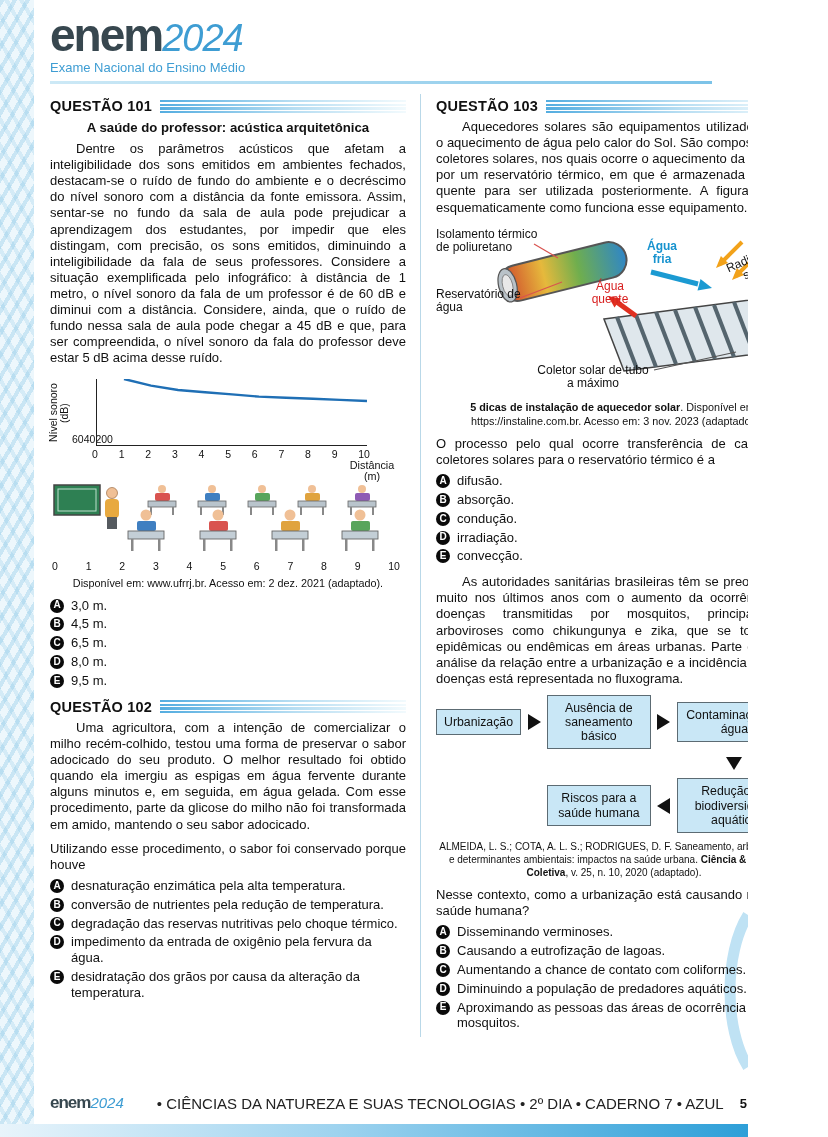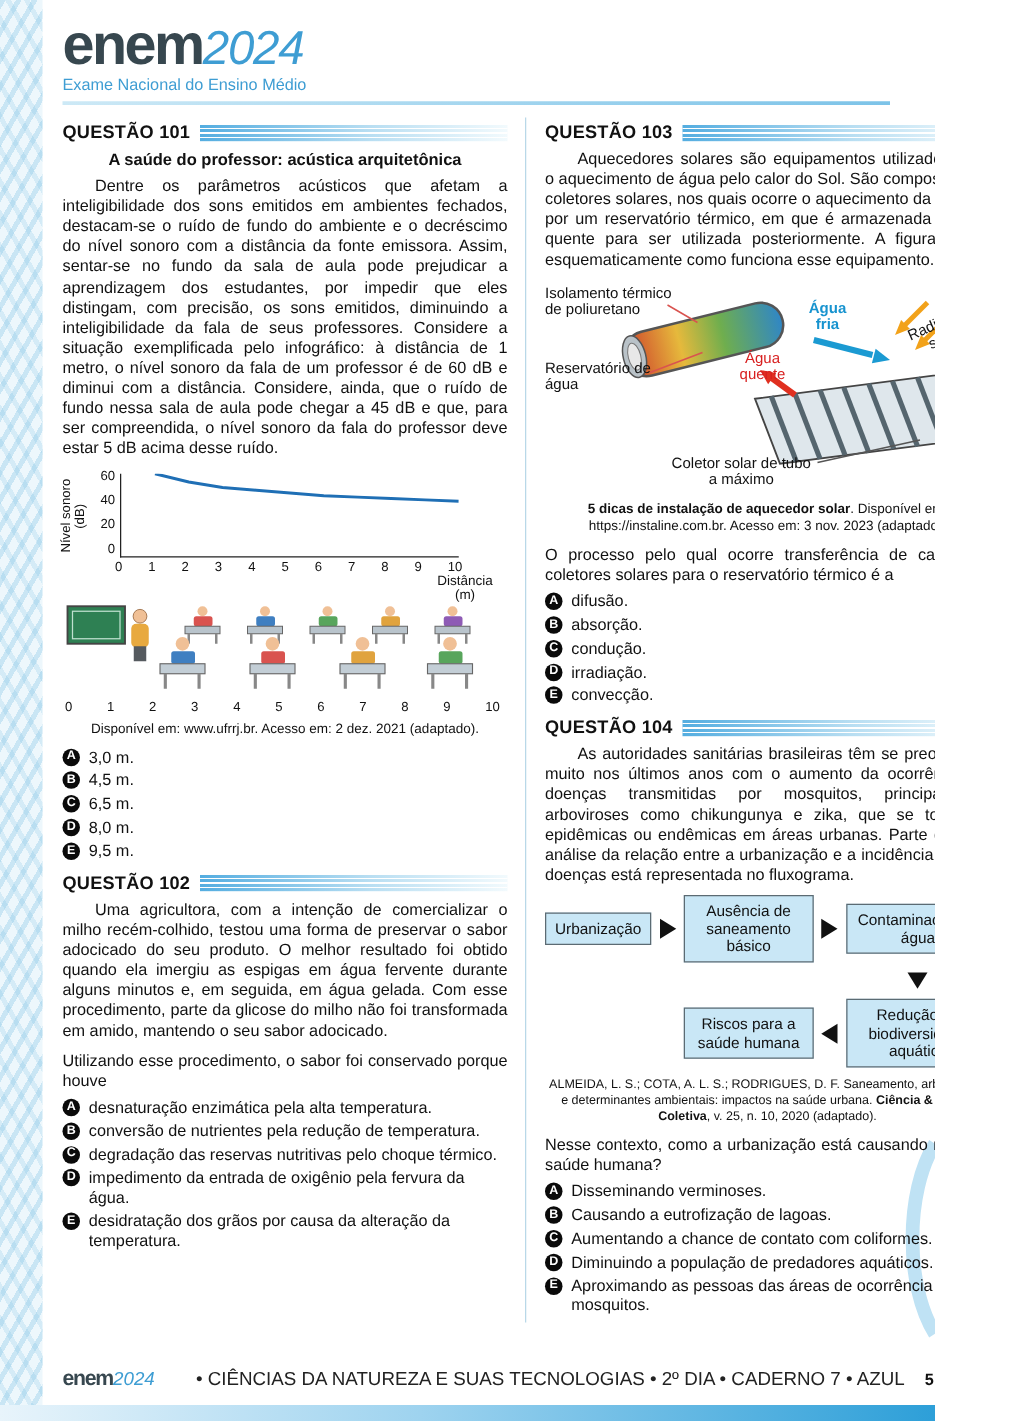--- a/index.html
+++ b/index.html
@@ -43,21 +43,21 @@
   .dot{width:14px;height:14px;border-radius:50%;background:#0a0a0a;color:#fff;font-size:10px;font-weight:bold;
        display:flex;align-items:center;justify-content:center;flex:0 0 14px;margin-top:1px;}
   .fig-caption{font-size:10.8px;text-align:center;margin:4px 6px 8px;line-height:1.3;}
   .cite{font-size:10px;text-align:center;line-height:1.3;margin:7px 0 6px;}
 
   
   .fig101{margin:4px 0 2px;width:352px;}
   .chartwrap{position:relative;height:104px;}
   .ylabel{position:absolute;left:-2px;top:2px;height:72px;width:30px;writing-mode:vertical-rl;transform:rotate(180deg);
           font-size:10.5px;text-align:center;line-height:1.05;}
-  .yticks{position:absolute;left:22px;top:0;height:70px;width:20px;display:flex;flex-direction:column;
+  .yticks{position:absolute;left:22px;top:0;height:70px;width:20px;display:flex;flex-direction:row;
           justify-content:space-between;align-items:flex-end;font-size:10.5px;}
   .plot{position:absolute;left:46px;top:4px;width:270px;height:66px;border-left:1.6px solid #222;border-bottom:1.6px solid #222;}
   .plot svg{position:absolute;inset:0;width:100%;height:100%;}
   .xticks{position:absolute;left:42px;top:73px;width:278px;display:flex;justify-content:space-between;font-size:10.5px;}
   .xlabel{position:absolute;left:292px;top:85px;width:60px;font-size:10.8px;text-align:center;line-height:1.1;}
   .classroom{width:352px;height:80px;}
   .floornums{width:348px;margin:1px 0 0 2px;display:flex;justify-content:space-between;font-size:10.5px;}
 
   
   .fig103{position:relative;width:352px;height:172px;margin:6px 0 2px;font-size:12px;}
@@ -378,24 +378,20 @@
               <span>irradiação.</span>
             </div>
           <div class="opt">
               <span class="dot">E</span>
               <span>convecção.</span>
             </div>
         </div>
       </div>
 
       <div class="q">
-        <div class="qh">
-          <span class="ql">QUESTÃO 104</span>
-          <span class="qbars"></span>
-        </div>
         <p class="body">As autoridades sanitárias brasileiras têm se preocupado muito nos últimos anos com o aumento da ocorrência de doenças transmitidas por mosquitos, principalmente arboviroses como chikungunya e zika, que se tornaram epidêmicas ou endêmicas em áreas urbanas. Parte de uma análise da relação entre a urbanização e a incidência dessas doenças está representada no fluxograma.</p>
 
         <div class="flow">
           <div class="fbox" style="grid-column:1;grid-row:1">Urbanização</div>
           <div class="ar ar-right" style="grid-column:2;grid-row:1"></div>
           <div class="fbox" style="grid-column:3;grid-row:1">Ausência de saneamento básico</div>
           <div class="ar ar-right" style="grid-column:4;grid-row:1"></div>
           <div class="fbox" style="grid-column:5;grid-row:1">Contaminação da água</div>
           <div class="ar ar-down" style="grid-column:5;grid-row:2"></div>
           <div class="fbox" style="grid-column:3;grid-row:3">Riscos para a saúde humana</div>

